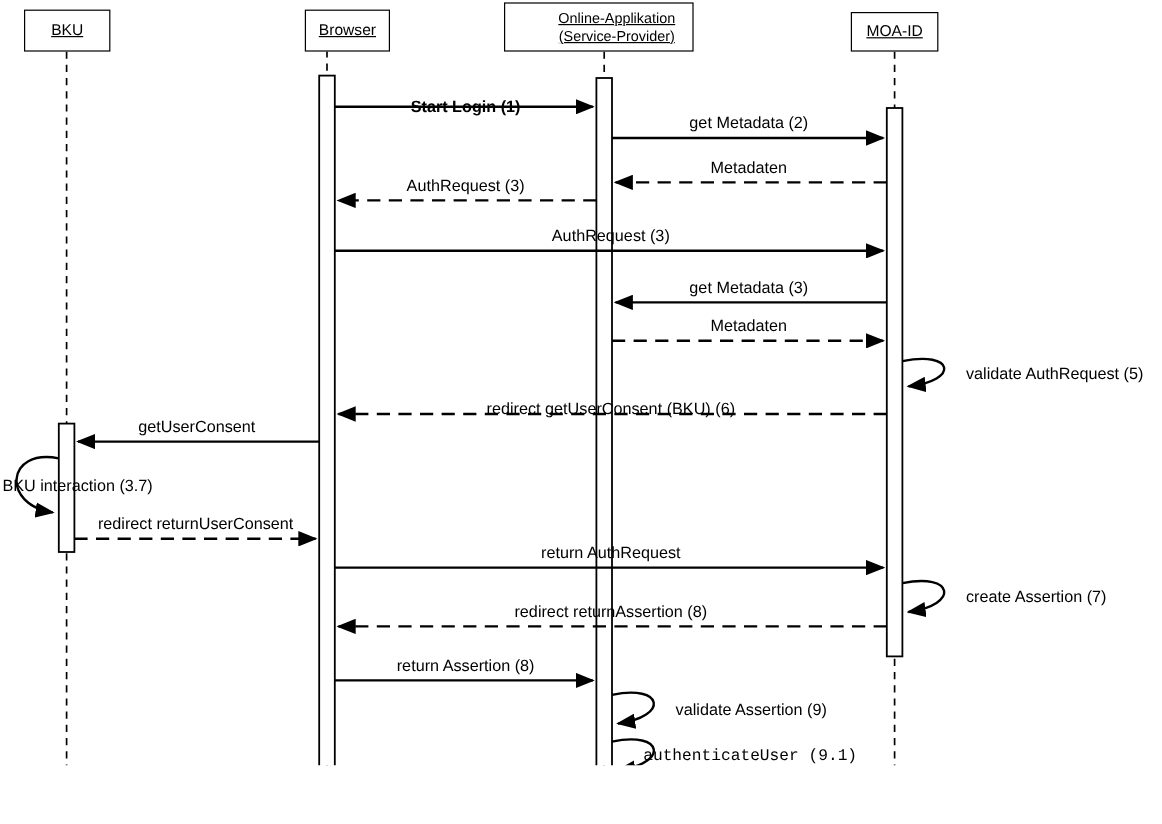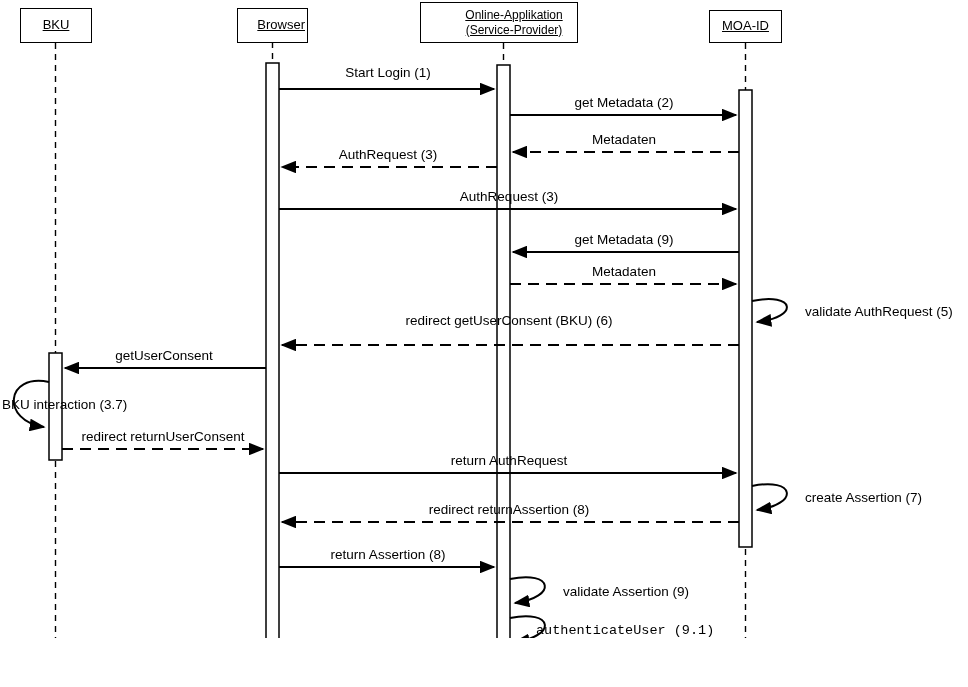--- a/index.html
+++ b/index.html
@@ -92,39 +92,39 @@
     <path d="M 752 486 C 795 477 800 504 757 510" fill="none" stroke="#000" stroke-width="2" marker-end="url(#arrow)"></path>
     <line x1="739" y1="522" x2="282" y2="522" stroke="#000" stroke-width="2" stroke-dasharray="11 7" marker-end="url(#arrow)"></line>
     <line x1="279" y1="567" x2="494" y2="567" stroke="#000" stroke-width="2" marker-end="url(#arrow)"></line>
     <path d="M 510 579 C 553 570 558 597 515 603" fill="none" stroke="#000" stroke-width="2" marker-end="url(#arrow)"></path>
     <path d="M 510 618 C 553 609 558 636 515 642" fill="none" stroke="#000" stroke-width="2" marker-end="url(#arrow)"></path>
   </svg>
 
   <div class="actor-box" style="left:20px; top:8px; width:72px; height:35px;">
     <span class="actor-label">BKU</span>
   </div>
-  <div class="actor-box" style="left:237px; top:8px; width:71px; height:35px;justify-content:flex-end;">
+  <div class="actor-box" style="left:254px; top:8px; width:71px; height:35px;">
     <span class="actor-label">Browser</span>
   </div>
   <div class="actor-box" style="left:420px; top:2px; width:158px; height:41px;padding-left:30px;">
     <span class="actor-label small">Online-Applikation (Service-Provider)</span>
   </div>
   <div class="actor-box" style="left:709px; top:10px; width:73px; height:33px;">
     <span class="actor-label">MOA-ID</span>
   </div>
 
-  <div class="msg-label centered" style="left:388px; top:64px;">Start Login (1)</div>
+  <div class="msg-label centered" style="left:388px; top:80px;font-weight:bold;">Start Login (1)</div>
   <div class="msg-label centered" style="left:624px; top:94px;">get Metadata (2)</div>
   <div class="msg-label centered" style="left:624px; top:131px;">Metadaten</div>
   <div class="msg-label centered" style="left:388px; top:146px;">AuthRequest (3)</div>
   <div class="msg-label centered" style="left:509px; top:188px;">AuthRequest (3)</div>
-  <div class="msg-label centered" style="left:624px; top:231px;">get Metadata (9)</div>
+  <div class="msg-label centered" style="left:624px; top:231px;">get Metadata (3)</div>
   <div class="msg-label centered" style="left:624px; top:263px;">Metadaten</div>
   <div class="msg-label" style="left:805px; top:303px;">validate AuthRequest (5)</div>
-  <div class="msg-label centered" style="left:509px; top:312px;">redirect getUserConsent (BKU) (6)</div>
+  <div class="msg-label centered" style="left:509px; top:332px;">redirect getUserConsent (BKU) (6)</div>
   <div class="msg-label centered" style="left:164px; top:347px;text-align:center;">getUserConsent</div>
   <div class="msg-label" style="left:2px; top:396px;">BKU interaction (3.7)</div>
   <div class="msg-label centered" style="left:163px; top:428px;">redirect returnUserConsent</div>
   <div class="msg-label centered" style="left:509px; top:452px;">return AuthRequest</div>
   <div class="msg-label" style="left:805px; top:489px;">create Assertion (7)</div>
   <div class="msg-label centered" style="left:509px; top:501px;">redirect returnAssertion (8)</div>
   <div class="msg-label centered" style="left:388px; top:546px;">return Assertion (8)</div>
   <div class="msg-label" style="left:563px; top:583px;">validate Assertion (9)</div>
   <div class="msg-label" style="left:536px; top:622px;font-family:Liberation Mono, monospace;">authenticateUser (9.1)</div>
 

